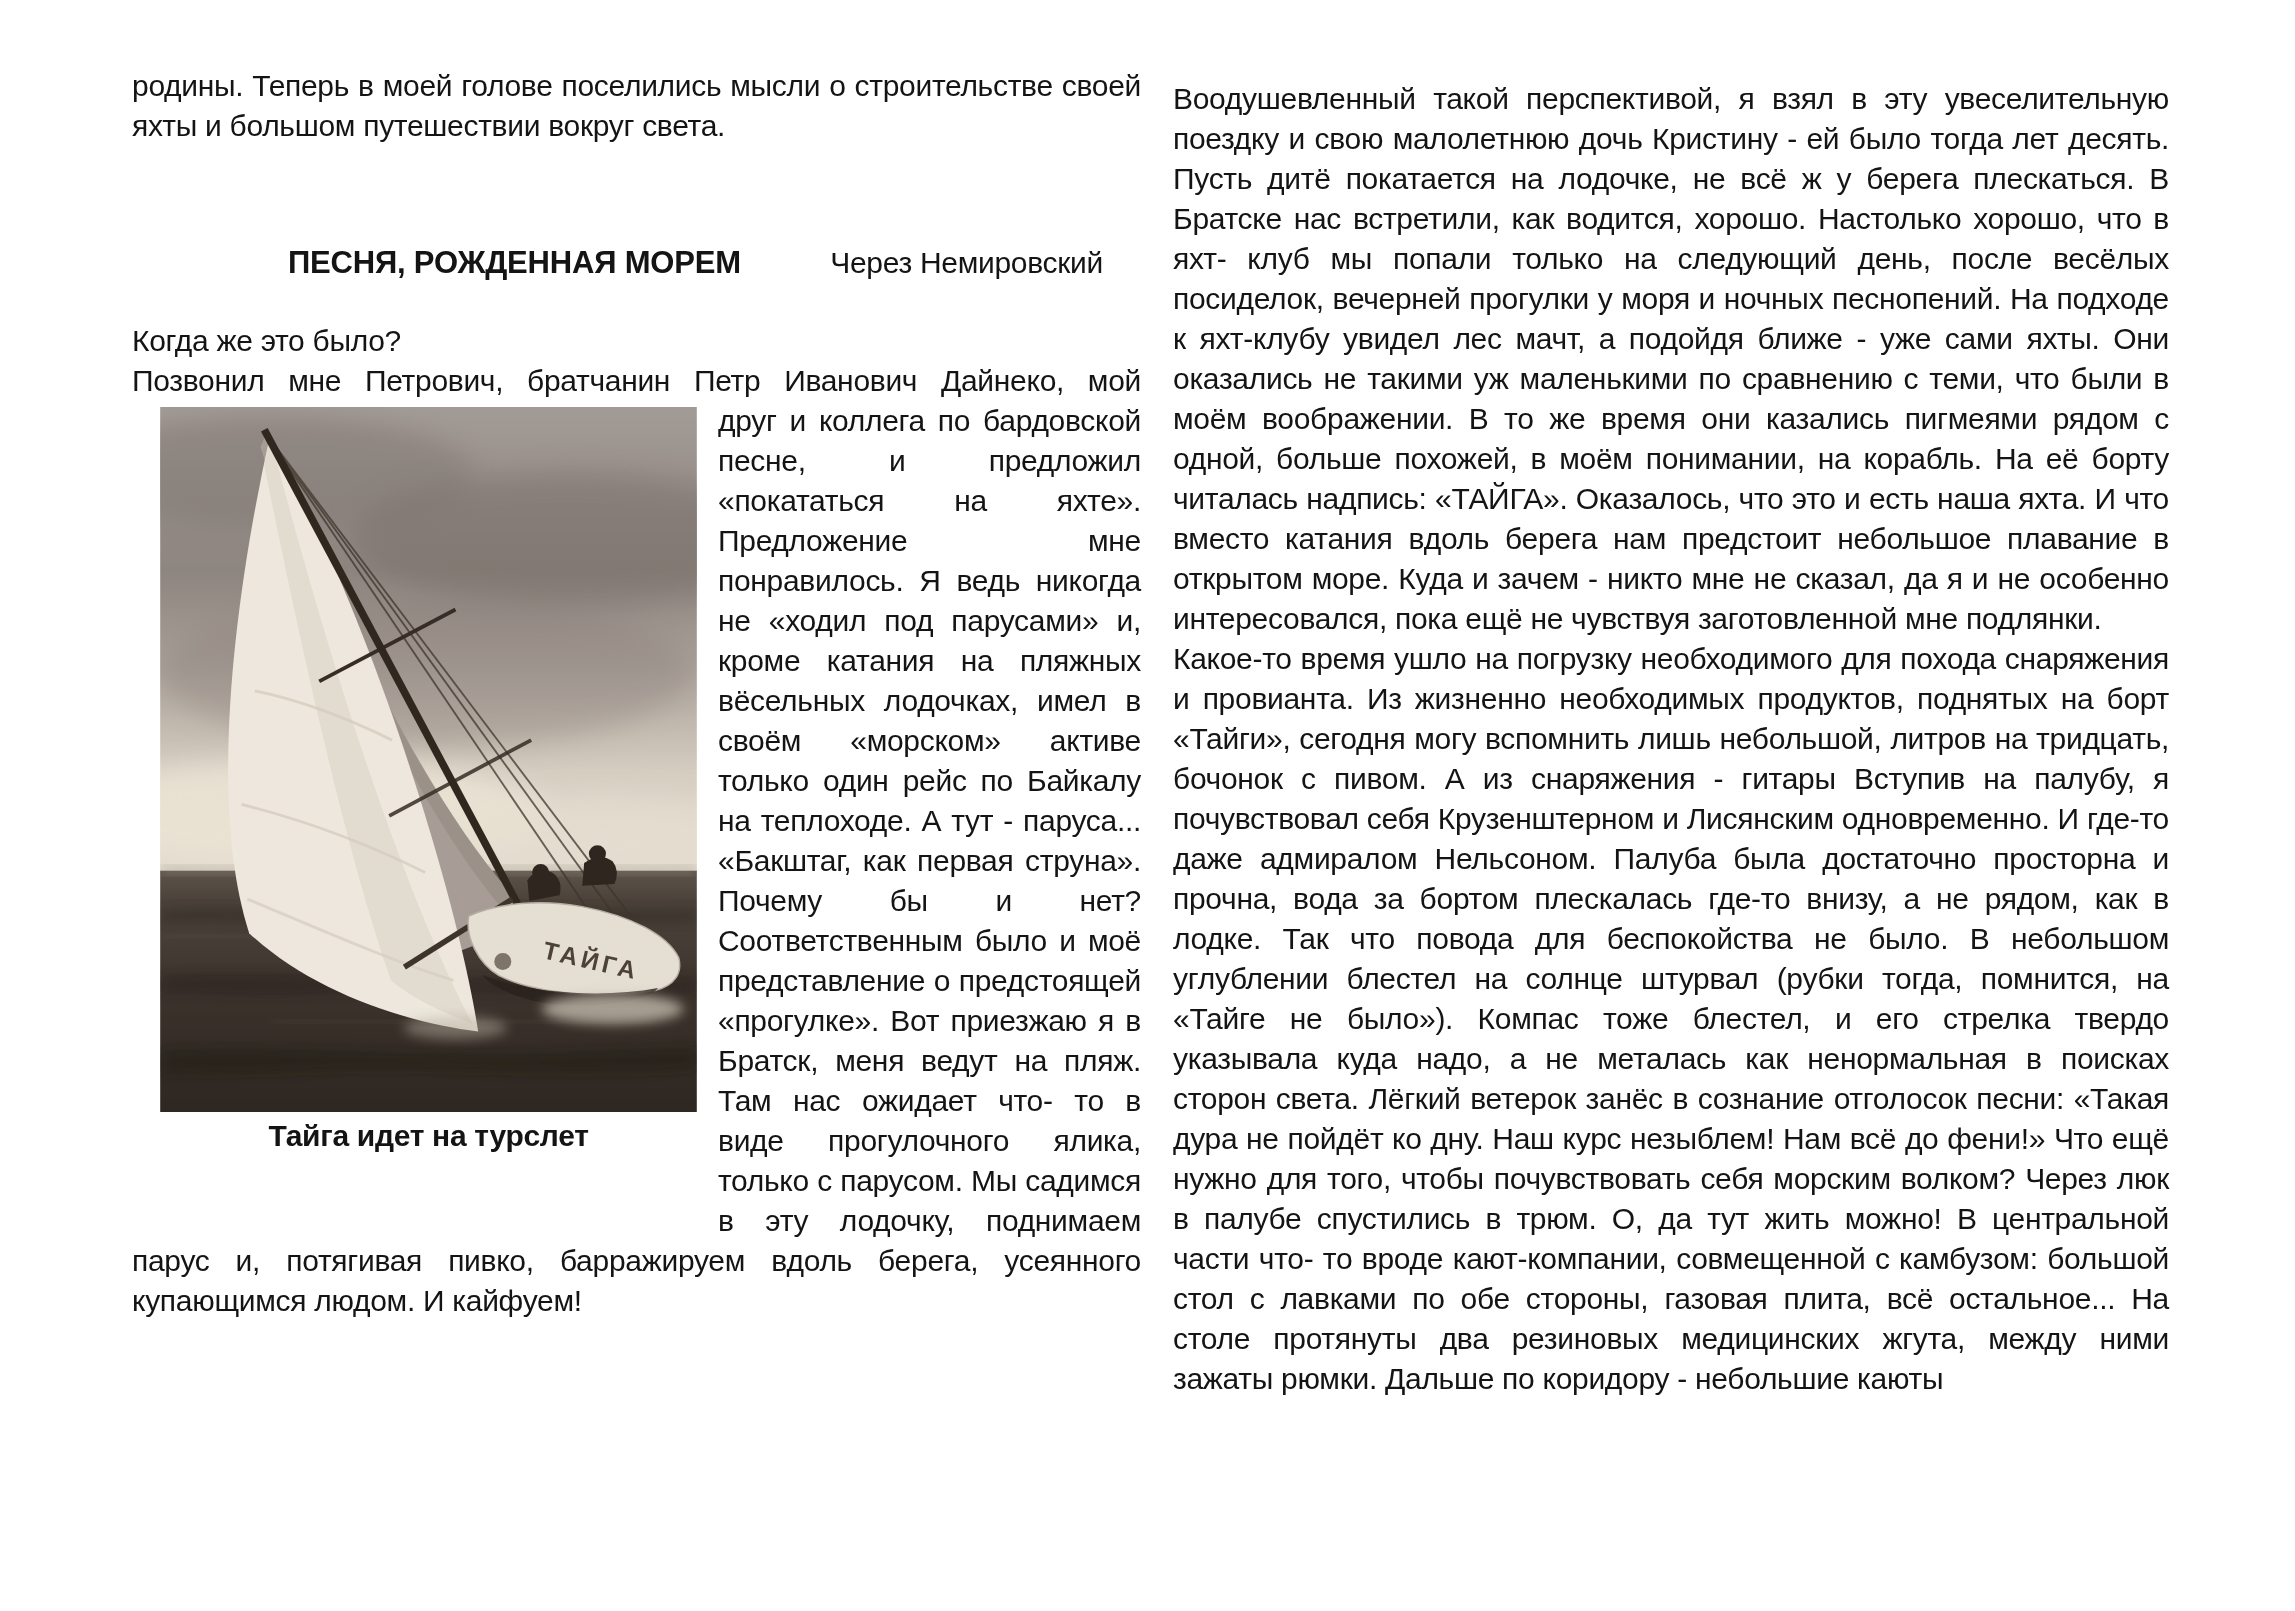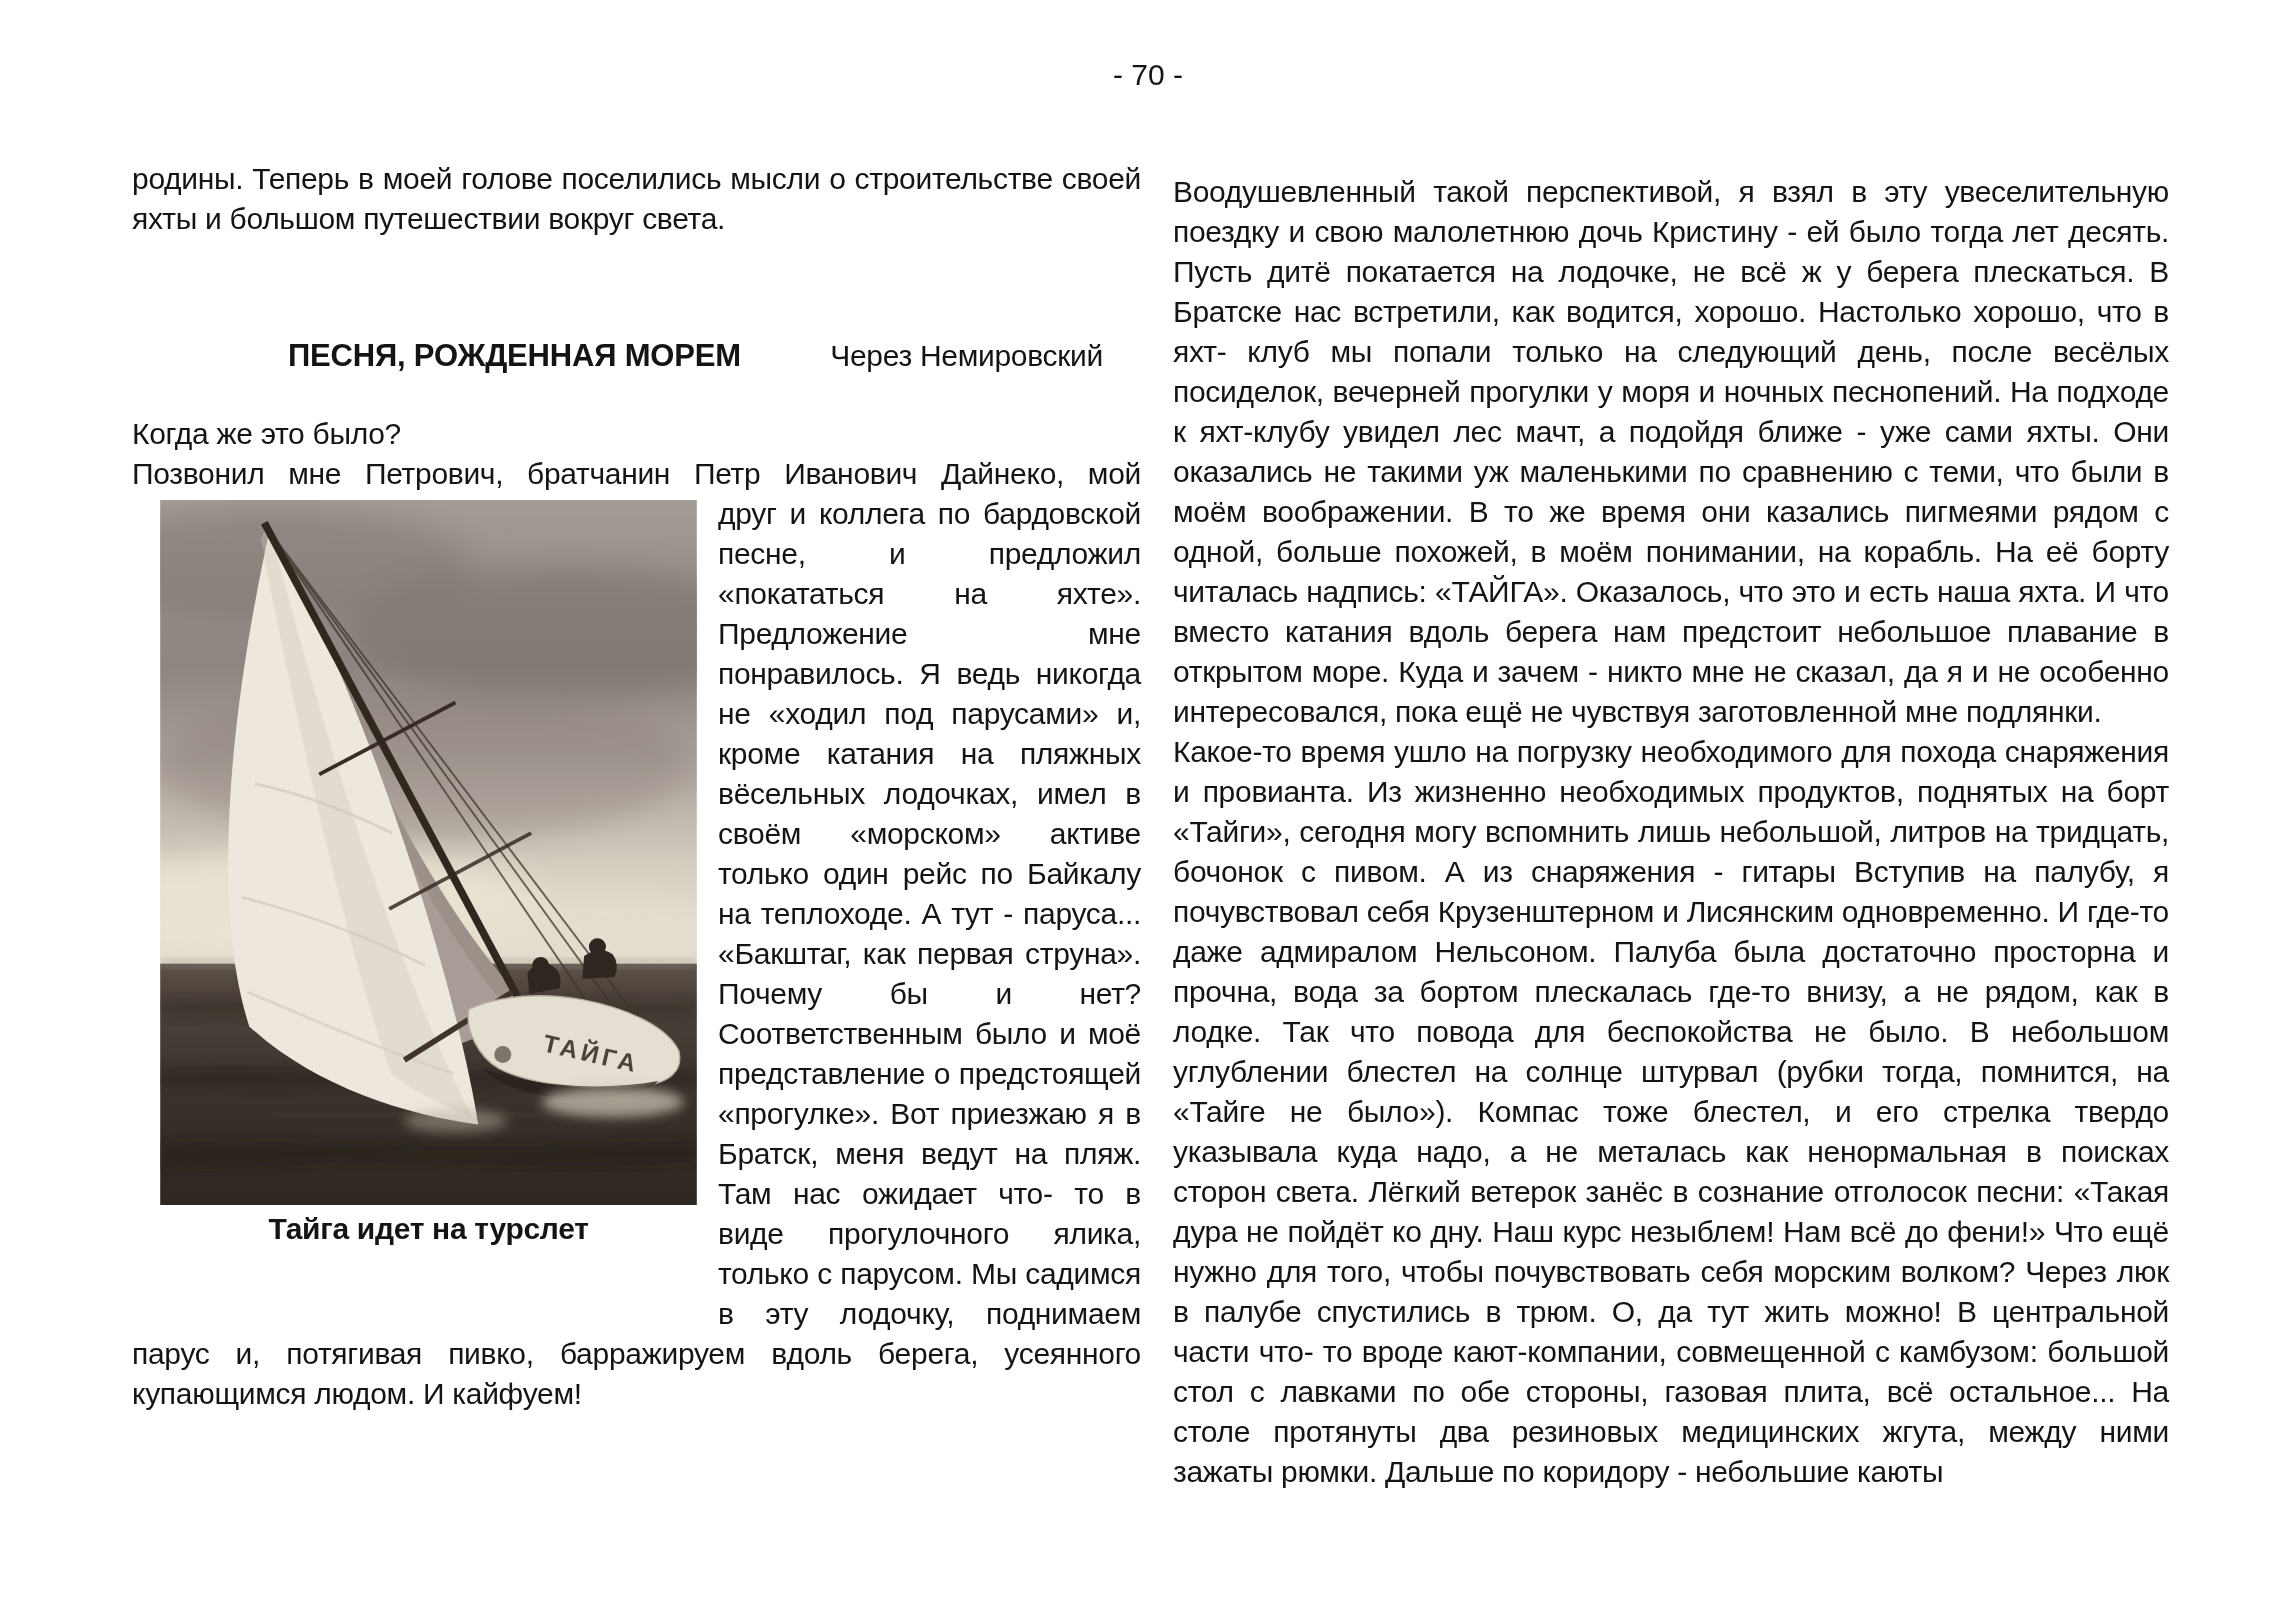--- a/index.html
+++ b/index.html
@@ -47,21 +47,20 @@
     margin-top:5.7px;
     letter-spacing:-0.3px;
     font-weight:bold;
   }
 </style>
 </head>
 <body>
 
 <div class="page">
 
-  <div class="page-number">- 70 -</div>
 
   <div class="columns">
 
     <div class="col col-left">
 
       <p class="para">родины. Теперь в моей голове поселились мысли о строительстве своей яхты и большом путешествии вокруг света.</p>
 
       <div class="heading-row">
         <span class="heading-title">ПЕСНЯ, РОЖДЕННАЯ МОРЕМ</span>
         <span class="heading-author">Через Немировский</span>

